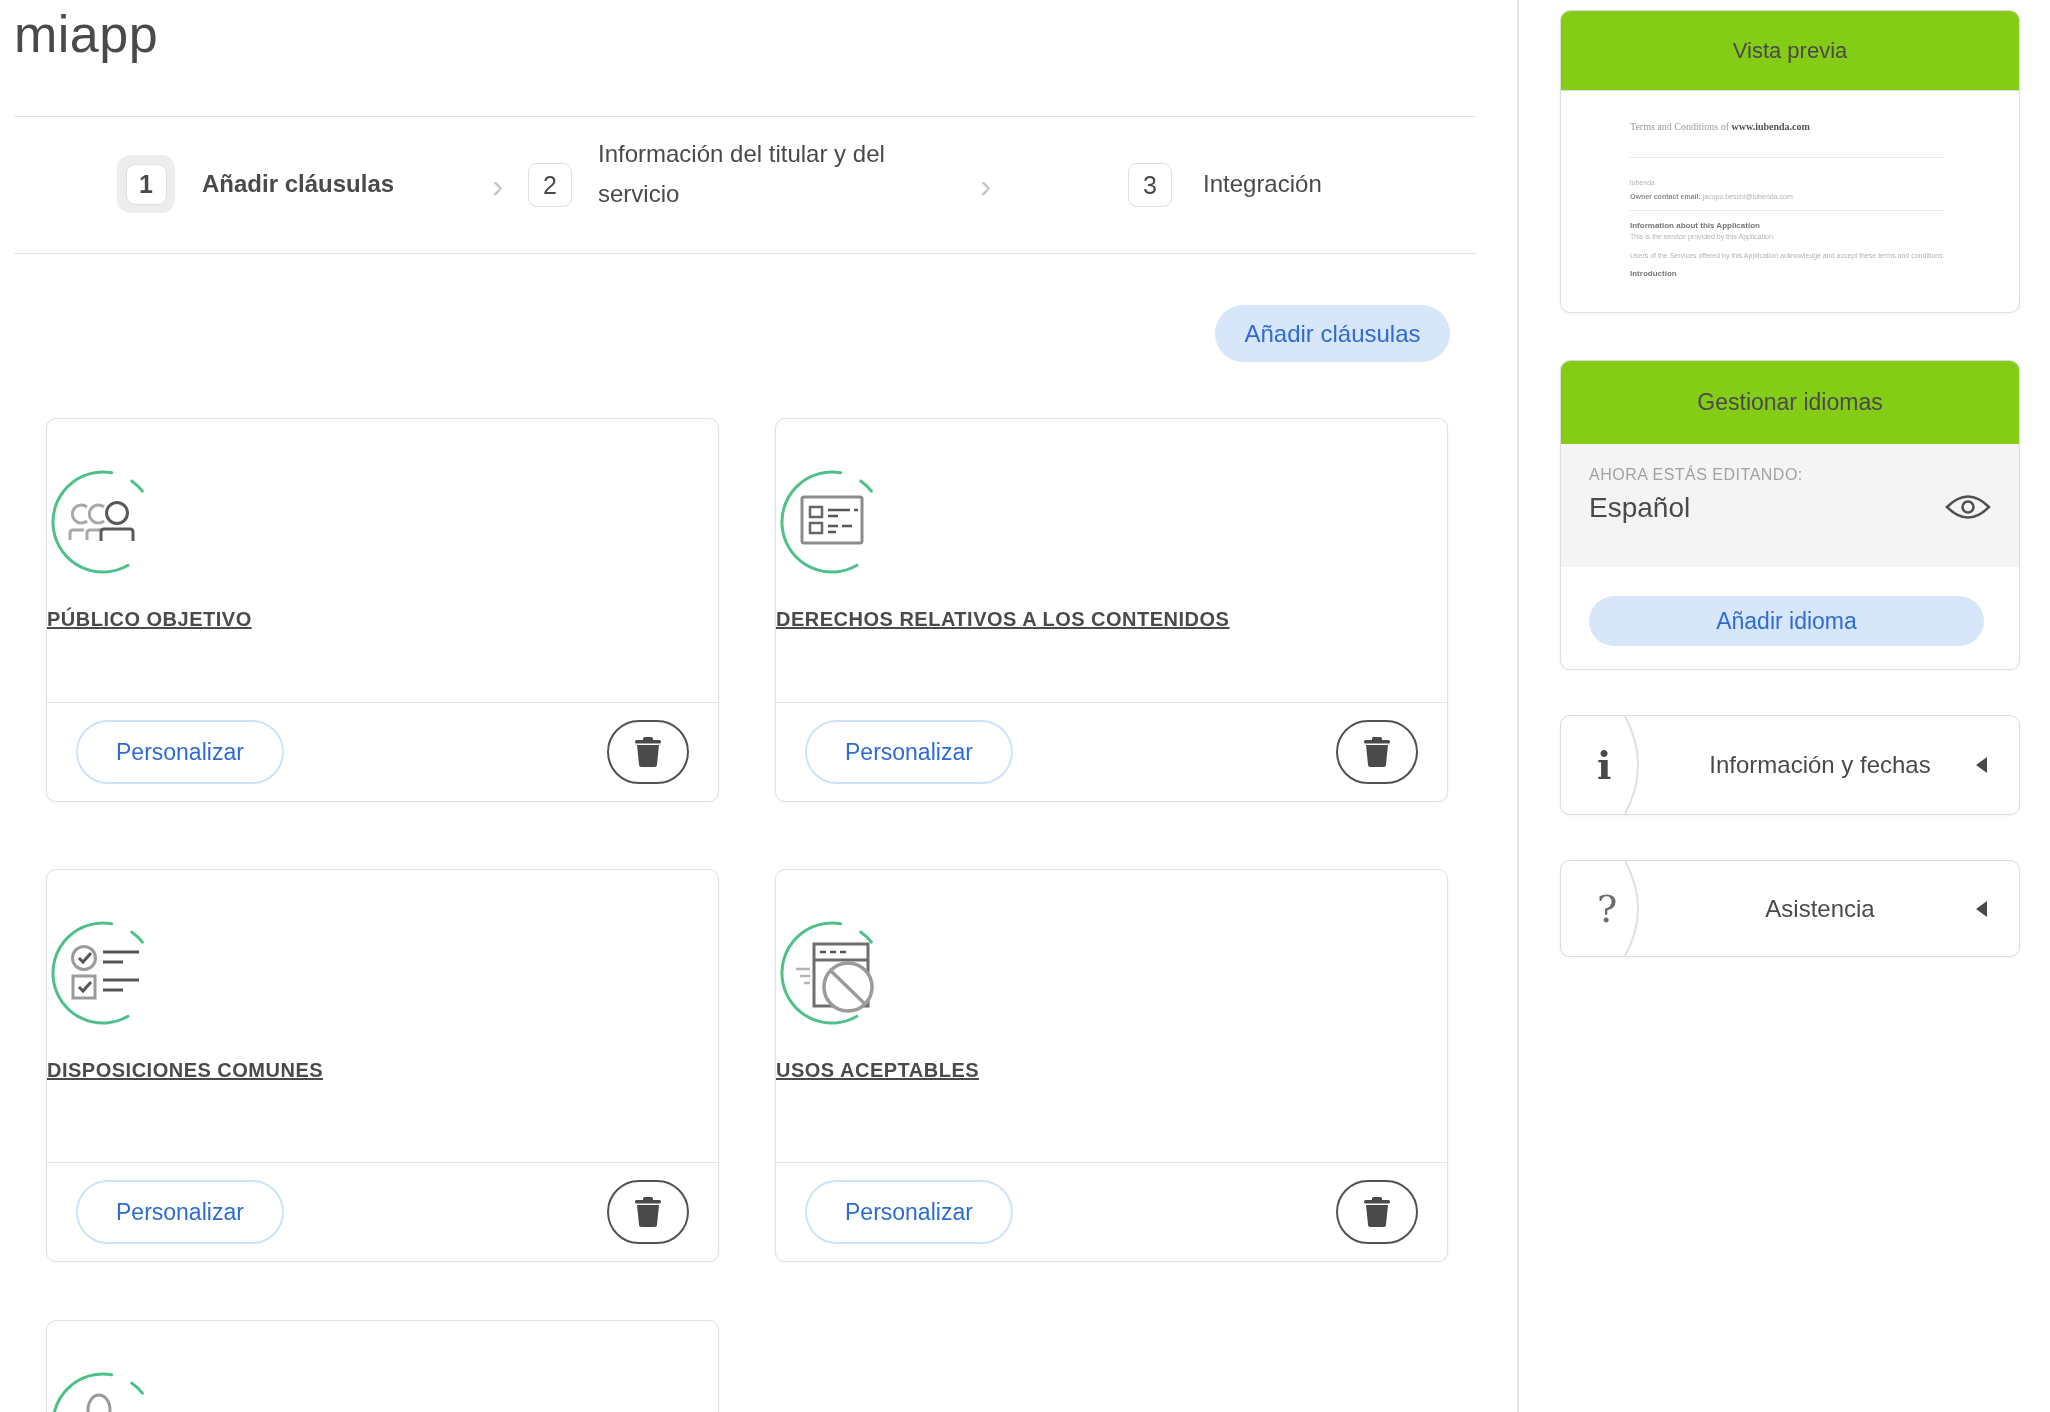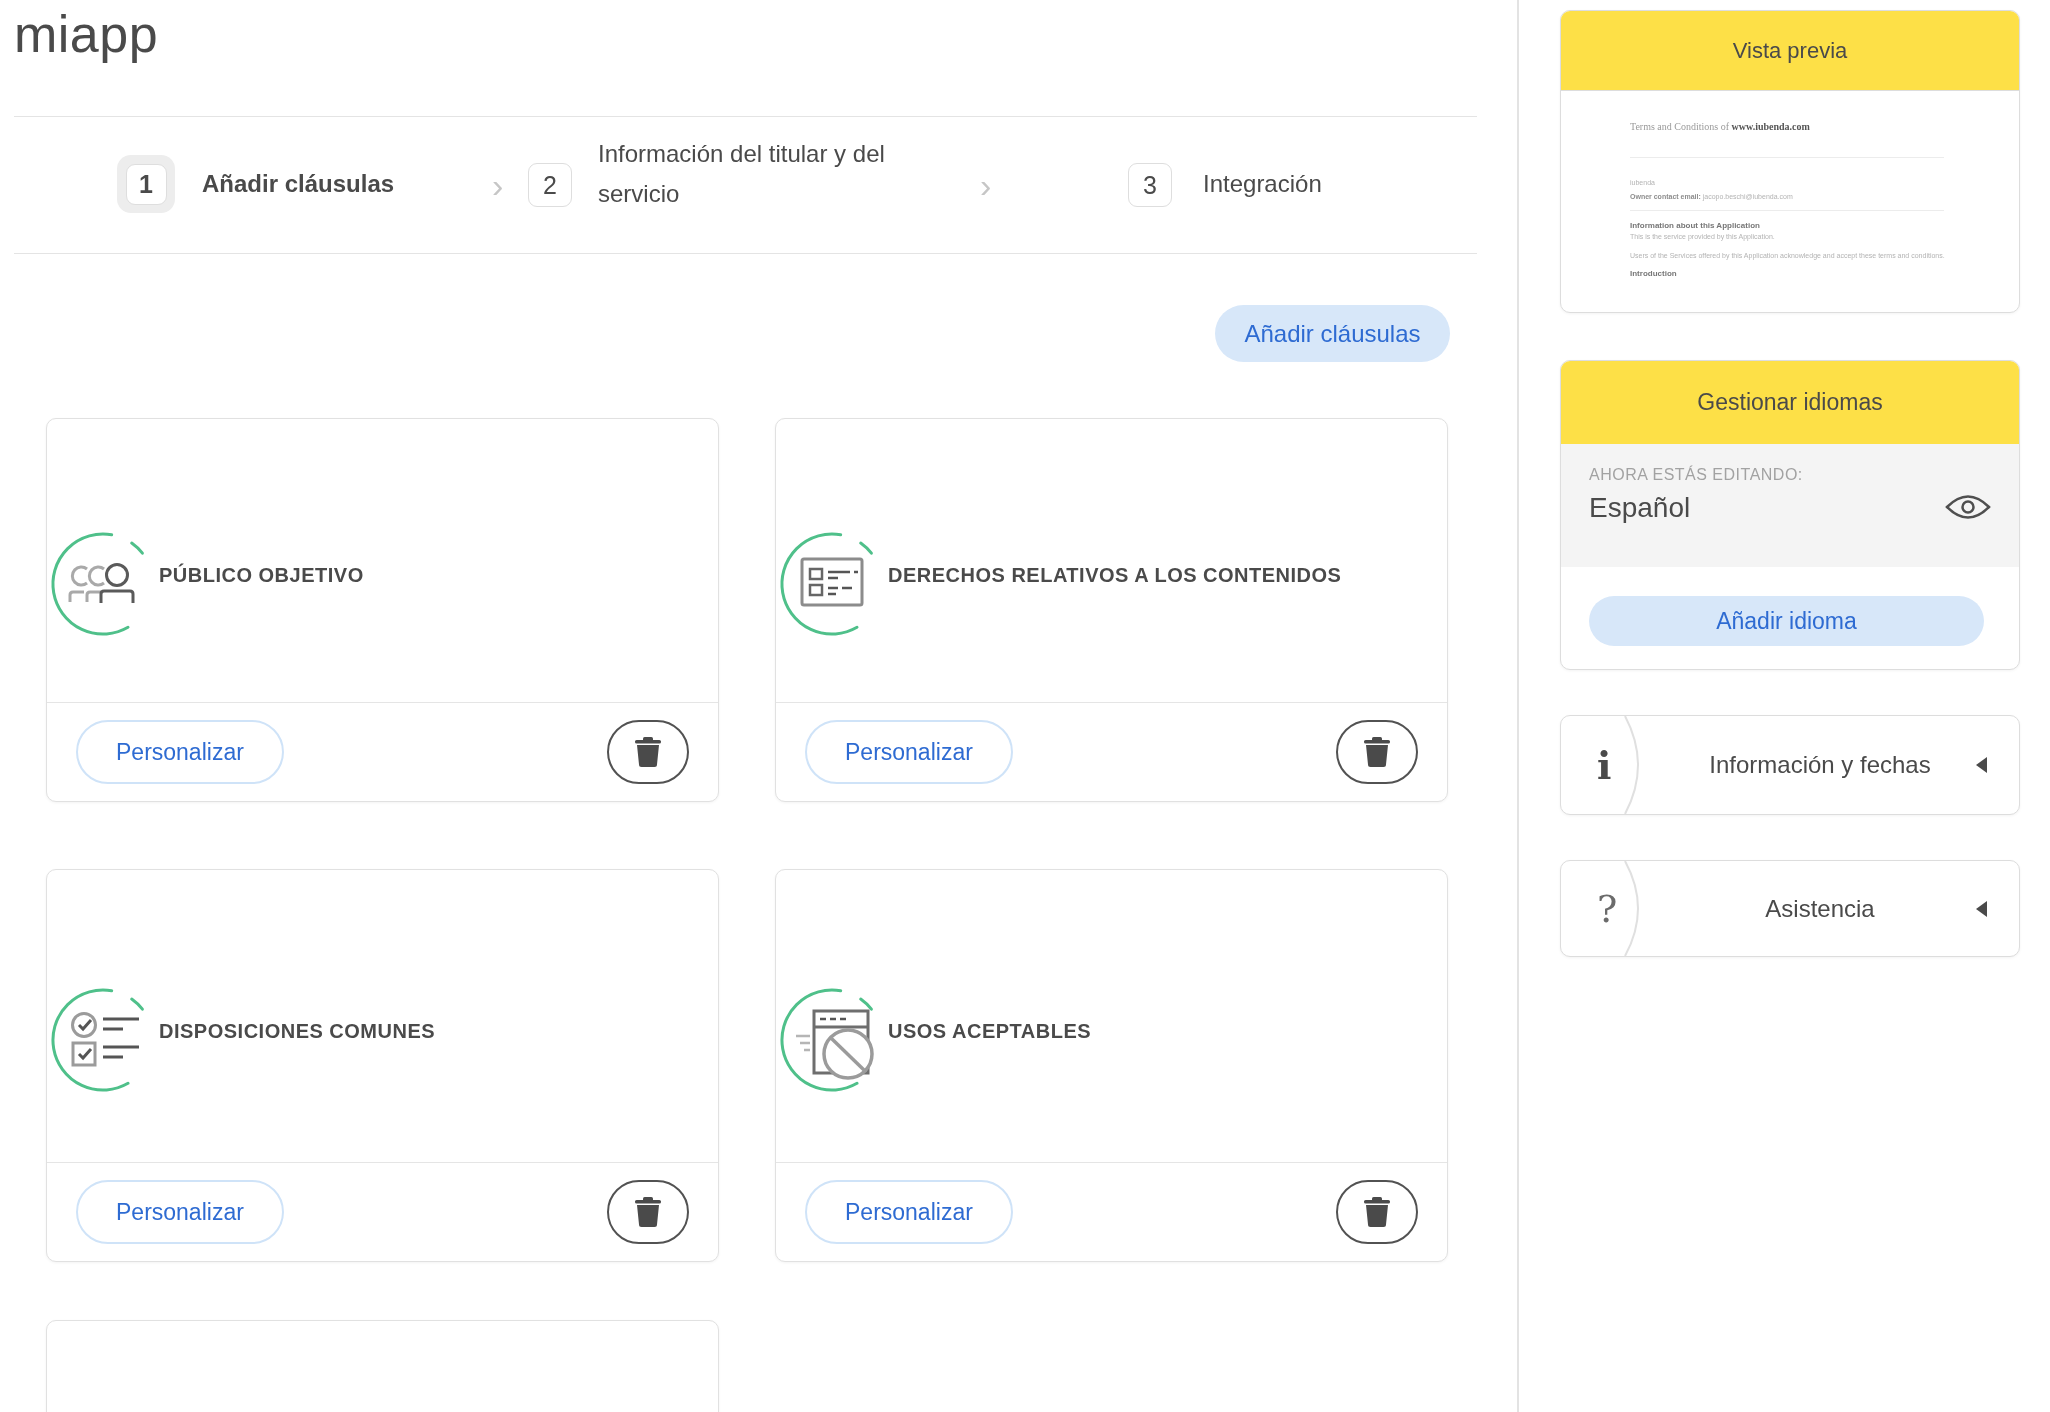--- a/index.html
+++ b/index.html
@@ -17,34 +17,34 @@
     display:flex;align-items:center;justify-content:center;font-size:25px;color:#4a4a4a;box-sizing:border-box;}
   .step-label{font-size:24px;color:#4a4a4a;}
   .step-label.bold{font-weight:bold;}
   .chev{font-size:34px;color:#c6c6c6;line-height:30px;}
   
   .pill-blue{background:#d7e7f9;color:#2e6bd2;border-radius:29px;display:flex;align-items:center;
     justify-content:center;font-size:24px;cursor:pointer;}
   
   .card{position:absolute;width:673px;background:#fff;border:1.5px solid #e1e1e1;border-radius:10px;
     box-shadow:0 1px 3px rgba(0,0,0,.05);box-sizing:border-box;}
-  .card-body{position:absolute;left:0;right:0;top:0;bottom:99px;display:flex;flex-direction:row;align-items:center;}
+  .card-body{position:absolute;left:0;right:0;top:0;bottom:99px;display:flex;flex-direction:column;align-items:flex-start;text-decoration:underline;}
   .icon-wrap{margin-top:47px;width:112px;height:112px;position:relative;}
   .card-title{margin-top:30px;font-size:20px;font-weight:bold;letter-spacing:.5px;color:#4a4a4a;text-align:center;}
   .card-footer{position:absolute;left:0;right:0;bottom:0;height:99px;border-top:1px solid #e5e5e5;
     display:flex;align-items:center;justify-content:space-between;padding:0 29px;box-sizing:border-box;margin-top:8px;}
   .btn-personalizar{height:64px;padding:0 38px;background:#fff;border:2px solid #cfe3f8;border-radius:33px;
     color:#2e6bd2;font-size:23px;display:flex;align-items:center;cursor:pointer;box-sizing:border-box;}
   .btn-trash{width:82px;height:64px;background:#fff;border:2px solid #525252;border-radius:32px;
     display:flex;align-items:center;justify-content:center;cursor:pointer;box-sizing:border-box;}
   
   .vdivider{left:1517px;top:0;width:2px;height:1412px;background:#e3e3e3;}
   .side-card{position:absolute;left:1560px;width:460px;background:#fff;border:1.5px solid #ddd;border-radius:10px;
     box-shadow:0 1px 3px rgba(0,0,0,.05);box-sizing:border-box;overflow:hidden;}
-  .side-header{height:79px;background:#fde047;border-bottom:1px solid #ddd;display:flex;align-items:center;
+  .side-header{height:79px;background:#84cc16;border-bottom:1px solid #ddd;display:flex;align-items:center;
     justify-content:center;font-size:22px;color:#4a4a4a;}
   .doc-line{position:absolute;white-space:nowrap;}
   .t-title{font-size:10px;color:#9a9a9a;font-family:Liberation Serif, serif;}
   .t-title b{color:#555;}
   .t-tiny{font-size:7px;color:#b3b3b3;}
   .t-tiny b{color:#8d8d8d;}
   .t-head{font-size:8px;font-weight:bold;color:#777;}
   .doc-hr{position:absolute;left:0;width:314px;height:1px;background:#ececec;}
   .lang-gray{position:absolute;left:0;right:0;top:83px;height:123px;background:#f4f4f4;}
   .lang-label{position:absolute;left:28px;top:22px;font-size:16px;color:#a2a2a2;letter-spacing:.5px;}

